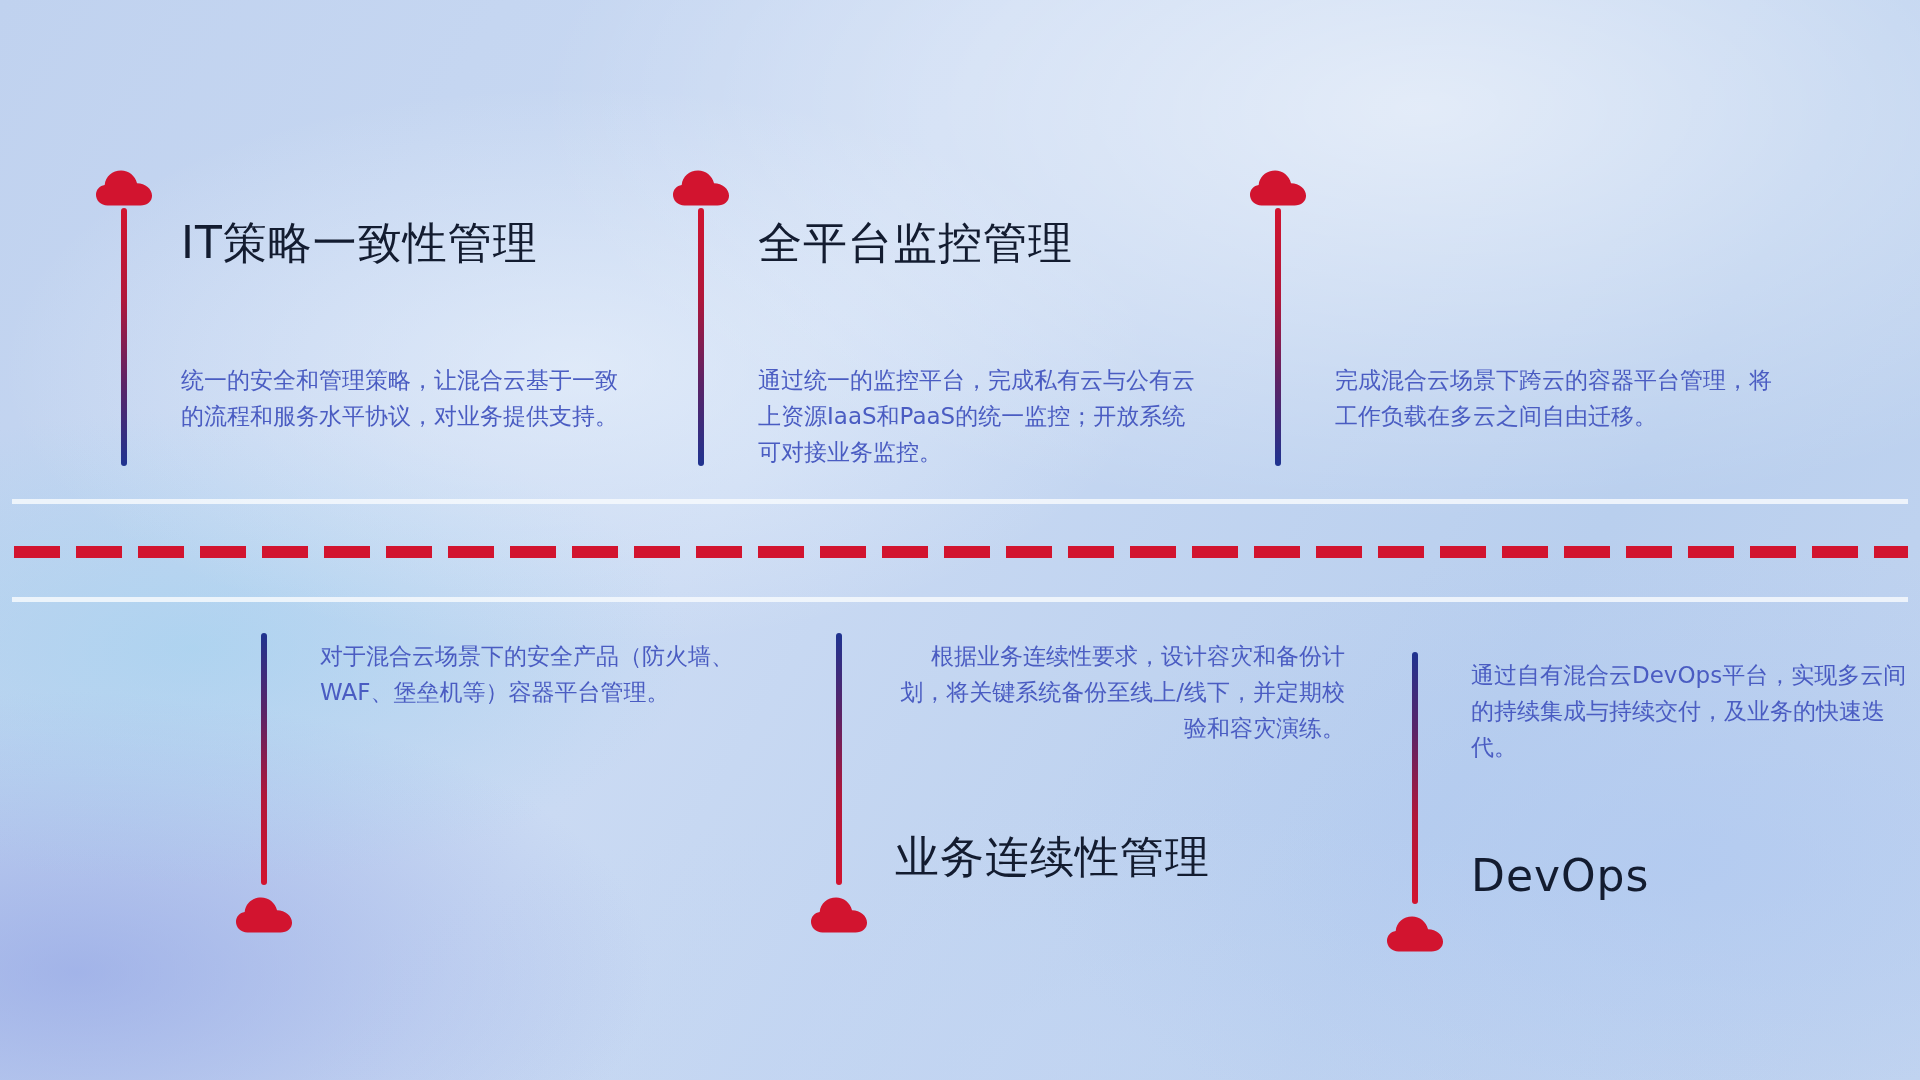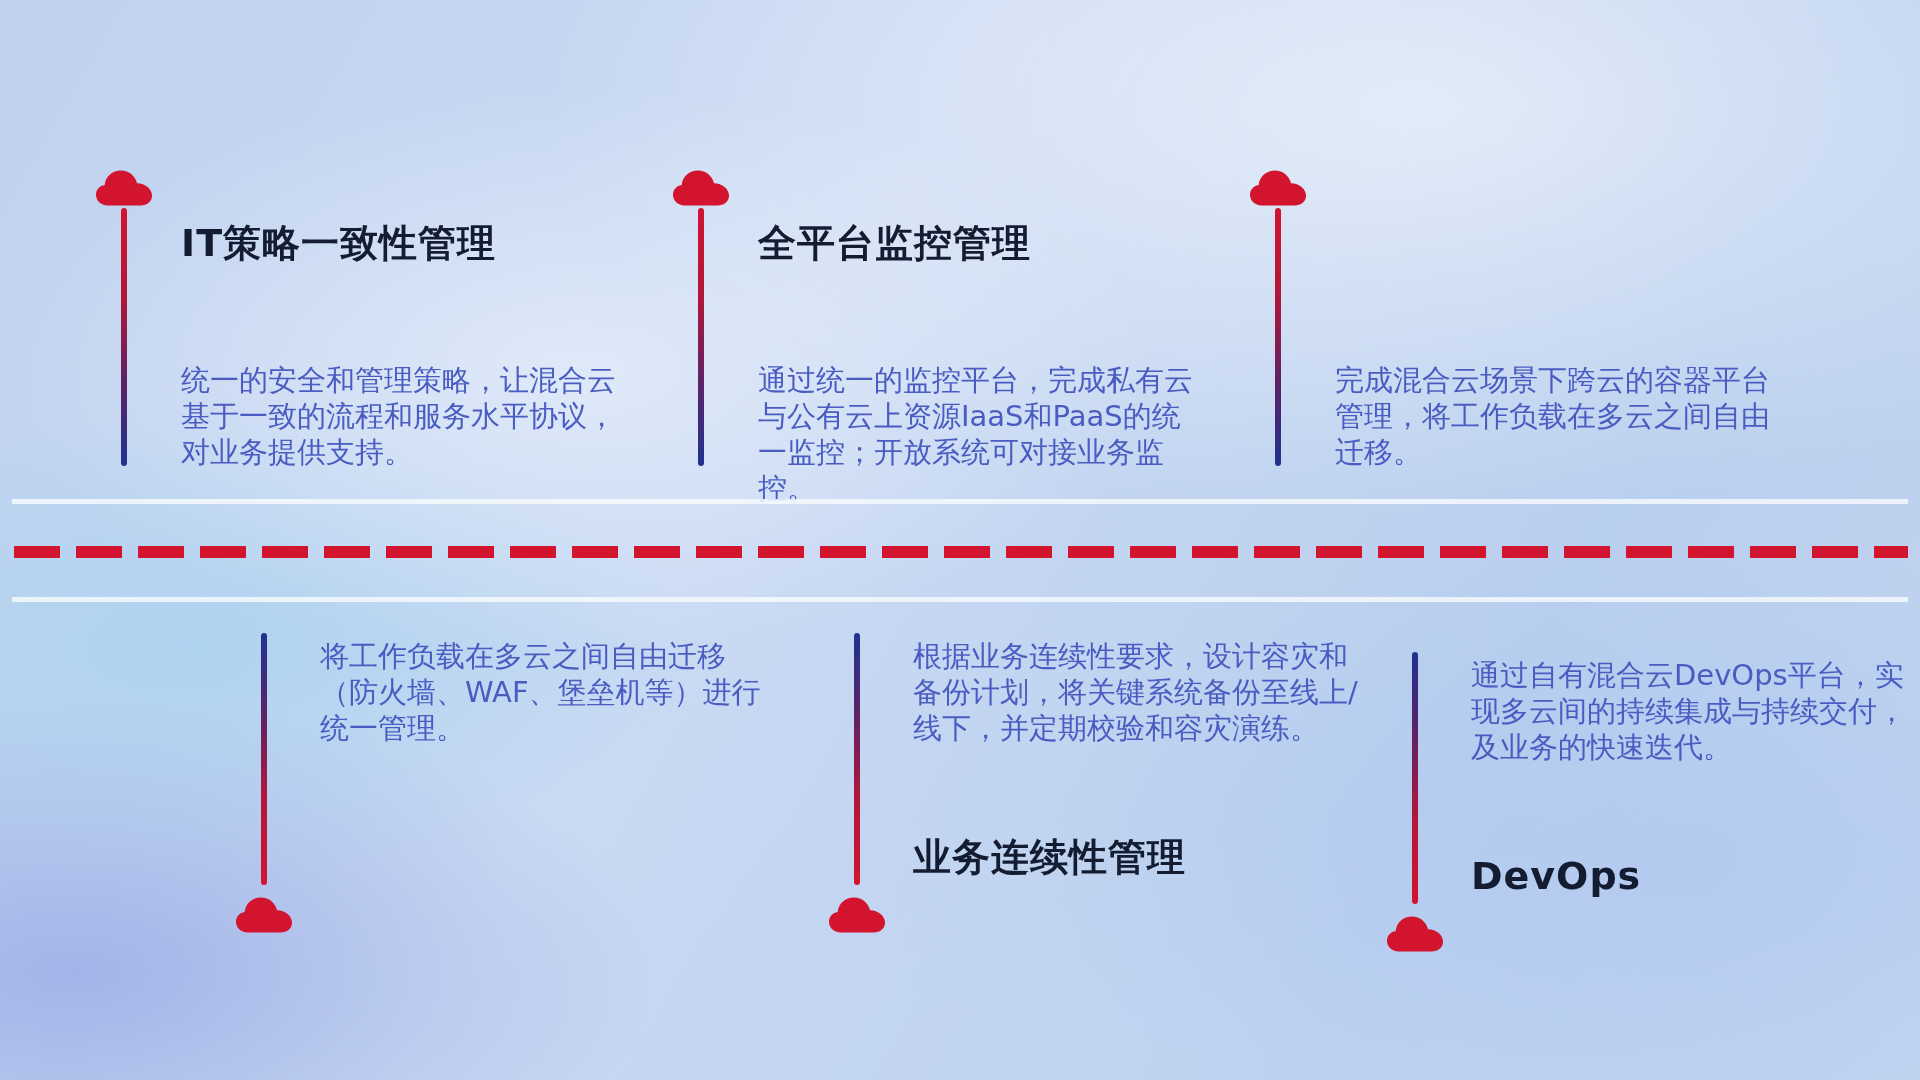--- a/index.html
+++ b/index.html
@@ -41,33 +41,33 @@
   .vline.up {
     left: 26px; top: 0; height: 252px;
     background: linear-gradient(0deg, #d2142f 0%, #b0173a 35%, #5b2366 68%, #1f3390 100%);
   }
 
   .item.top .cloud    { left: 0; top: 0; }
   .item.bottom .cloud { left: 0; top: 262px; }
 
   .title {
     position: absolute;
-    font-size: 38px;
+    font-size: 44px;
     line-height: 46px;
-    font-weight: 700;
+    font-weight: 400;
     color: #131c30;
     white-space: nowrap;
     letter-spacing: 1px;
   }
   .item.top .title    { left: 86px; top: 52px; }
   .item.bottom .title { left: 85px; top: 201px; }
 
   .desc {
     position: absolute;
-    font-size: 29px;
+    font-size: 23px;
     line-height: 36px;
     color: #4a5cc2;
     width: 450px;
   }
   .item.top .desc    { left: 86px; top: 194px; }
   .item.bottom .desc { left: 85px; top: 5px; }
 
   .divider-solid {
     position: absolute;
     left: 12px; right: 12px;
@@ -125,24 +125,24 @@
   <div class="divider-dashed"></div>
   <div class="divider-solid lower"></div>
 
   <section class="item bottom" style="left:235px; top:633px;">
     <span class="vline up"></span>
     <span class="cloud">
       <svg viewBox="0 0 60 40">
           <path d="M13 38 C6 38 1 33 1 27 C1 21.5 5 17.5 10 16.8 C11 8 18 2 27 2 C35 2 41.5 7.5 43.5 15 C52 15.3 59 20.7 59 28 C59 34 54 38 47 38 Z" fill="#d2142f"></path>
         </svg>
     </span>
-    <p class="desc">将工作负载在多云之间自由迁移（防火墙、WAF、堡垒机等）进行统一管理。</p>
+    <p class="desc">对于混合云场景下的安全产品（防火墙、WAF、堡垒机等）容器平台管理。</p>
   </section>
 
-  <section class="item bottom" style="left:828px; top:633px;">
+  <section class="item bottom" style="left:810px; top:633px;text-align:right;">
     <span class="vline up"></span>
     <span class="cloud">
       <svg viewBox="0 0 60 40">
           <path d="M13 38 C6 38 1 33 1 27 C1 21.5 5 17.5 10 16.8 C11 8 18 2 27 2 C35 2 41.5 7.5 43.5 15 C52 15.3 59 20.7 59 28 C59 34 54 38 47 38 Z" fill="#d2142f"></path>
         </svg>
     </span>
     <p class="desc">根据业务连续性要求，设计容灾和备份计划，将关键系统备份至线上/线下，并定期校验和容灾演练。</p>
     <h2 class="title">业务连续性管理</h2>
   </section>
 

